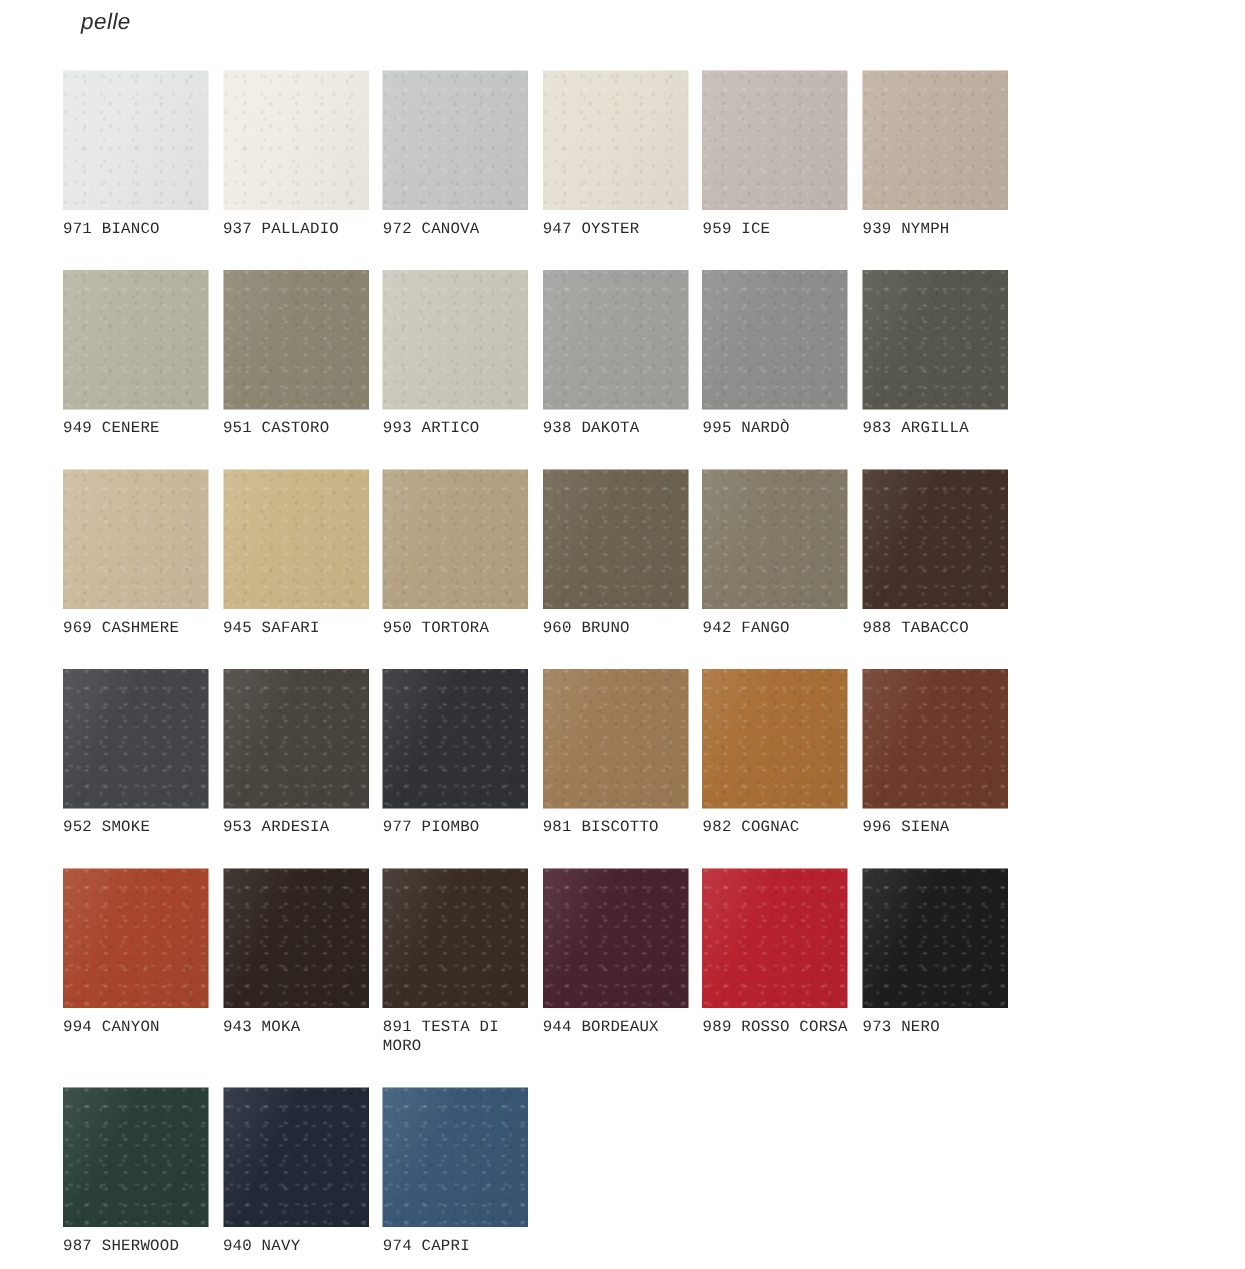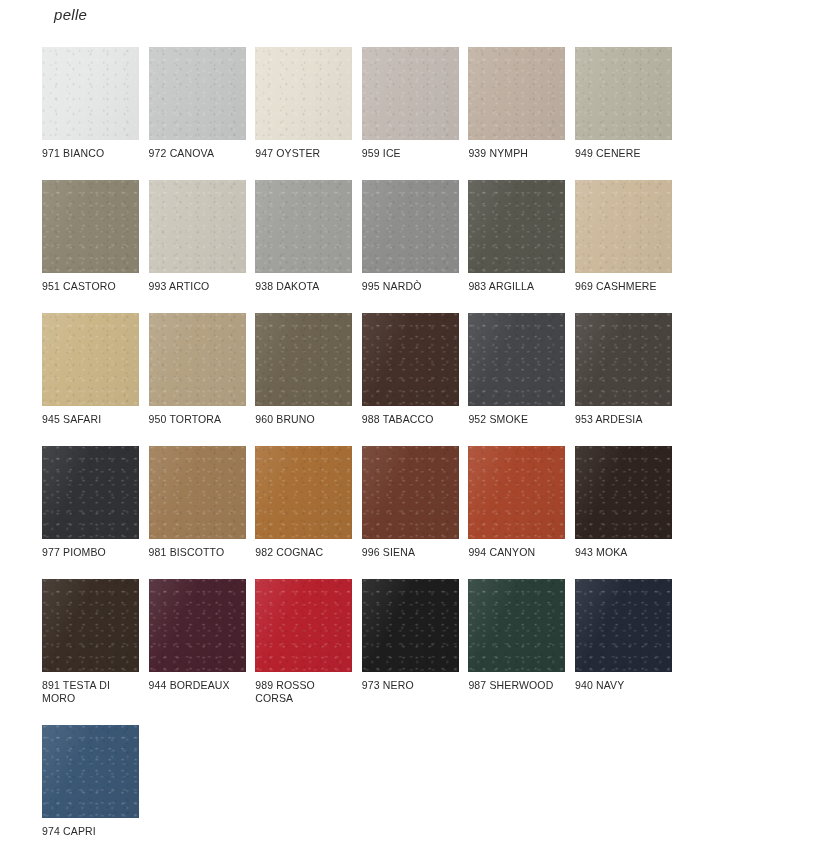--- a/index.html
+++ b/index.html
@@ -43,20 +43,21 @@
     width: 746px;
     display: flex;
     flex-wrap: wrap;
     gap: 0;
   }
 
   .swatch-cell {
     width: 106.6px;
     padding-right: 10px;
     margin-bottom: 20px;
+    font-family: Liberation Mono, monospace;
   }
 
   .swatch-chip {
     width: 97px;
     height: 93px;
     position: relative;
     overflow: hidden;
     border: 0;
   }
 
@@ -104,20 +105,27 @@
 
   <div class="swatch-grid" id="swatch-grid">
       <div class="swatch-cell">
         <div class="swatch-chip" style="background-color: rgb(231, 232, 232);">
           <div class="grain"></div>
           <div class="sheen"></div>
         </div>
         <div class="swatch-label">971 BIANCO</div>
       </div>
       <div class="swatch-cell">
+        <div class="swatch-chip" style="background-color: rgb(241, 237, 228);">
+          <div class="grain"></div>
+          <div class="sheen"></div>
+        </div>
+        <div class="swatch-label">937 PALLADIO</div>
+      </div>
+      <div class="swatch-cell">
         <div class="swatch-chip" style="background-color: rgb(198, 200, 199);">
           <div class="grain"></div>
           <div class="sheen"></div>
         </div>
         <div class="swatch-label">972 CANOVA</div>
       </div>
       <div class="swatch-cell">
         <div class="swatch-chip" style="background-color: rgb(230, 224, 211);">
           <div class="grain"></div>
           <div class="sheen"></div>
@@ -202,20 +210,27 @@
         <div class="swatch-label">950 TORTORA</div>
       </div>
       <div class="swatch-cell">
         <div class="swatch-chip" style="background-color: rgb(109, 99, 80);">
           <div class="grain"></div>
           <div class="sheen"></div>
         </div>
         <div class="swatch-label">960 BRUNO</div>
       </div>
       <div class="swatch-cell">
+        <div class="swatch-chip" style="background-color: rgb(131, 123, 103);">
+          <div class="grain"></div>
+          <div class="sheen"></div>
+        </div>
+        <div class="swatch-label">942 FANGO</div>
+      </div>
+      <div class="swatch-cell">
         <div class="swatch-chip" style="background-color: rgb(68, 48, 40);">
           <div class="grain"></div>
           <div class="sheen"></div>
         </div>
         <div class="swatch-label">988 TABACCO</div>
       </div>
       <div class="swatch-cell">
         <div class="swatch-chip" style="background-color: rgb(68, 70, 74);">
           <div class="grain"></div>
           <div class="sheen"></div>

